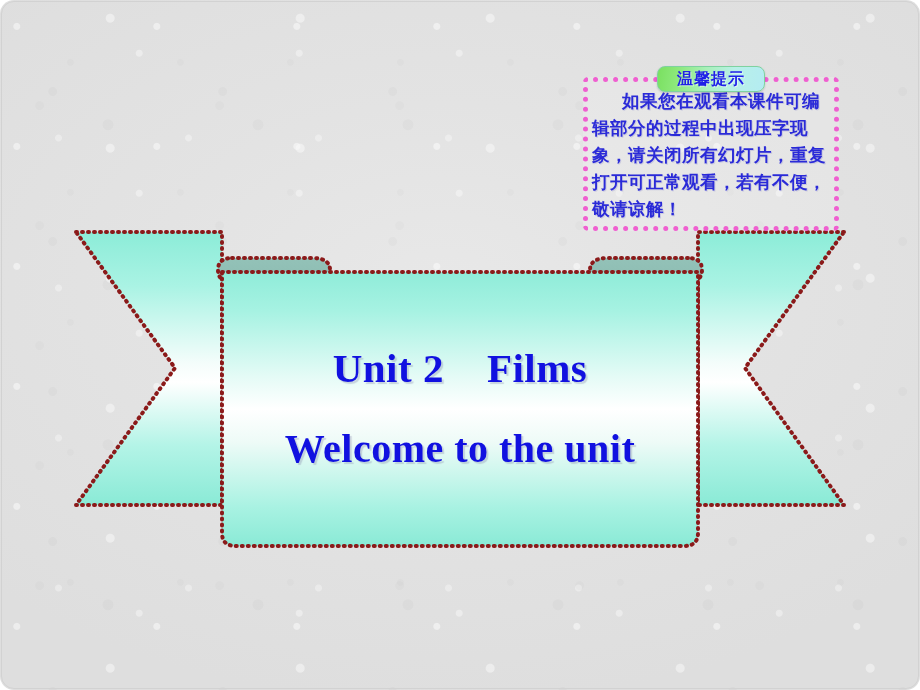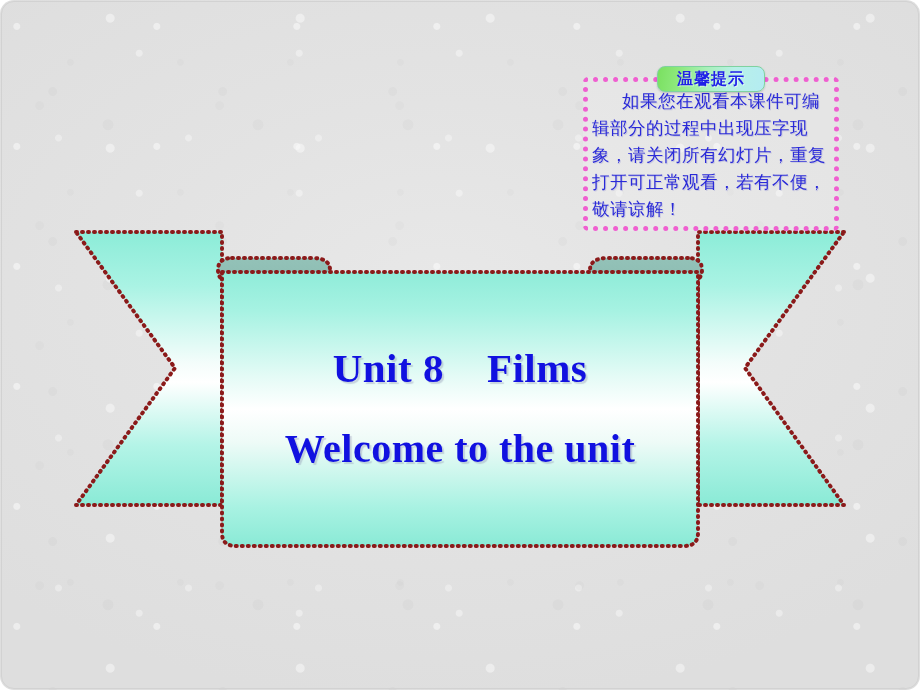--- a/index.html
+++ b/index.html
@@ -100,21 +100,21 @@
   }
   #tip-text {
     position: absolute;
     left: 592px;
     top: 88px;
     width: 240px;
     color: #2a2ad8;
     font-family: "DejaVu Sans", "Liberation Sans", sans-serif;
     font-size: 17.5px;
     line-height: 27px;
-    font-weight: 400;
+    font-weight: 700;
     text-indent: 30px;
     text-align: left;
     letter-spacing: 0.5px;
     text-shadow: 1px 1px 0 rgba(120,120,200,0.25);
   }
   #tip-badge {
     position: absolute;
     left: 657px;
     top: 66px;
     width: 106px;
@@ -170,21 +170,21 @@
 
     <path d="M 844,232 L 698,232 L 698,505 L 844,505 L 745,368 Z" fill="url(#wingGrad)" stroke="#8b1a1a" stroke-width="4" stroke-dasharray="1 5" stroke-linecap="round" stroke-linejoin="round"></path>
 
     <path d="M 232,258 L 312,258 Q 330,258 330,270 Q 330,282 312,282 L 232,282 Q 218,282 218,270 Q 218,258 232,258 Z" fill="url(#foldGrad)" stroke="#8b1a1a" stroke-width="4" stroke-dasharray="1 5" stroke-linecap="round" stroke-linejoin="round"></path>
 
     <path d="M 688,258 L 608,258 Q 590,258 590,270 Q 590,282 608,282 L 688,282 Q 702,282 702,270 Q 702,258 688,258 Z" fill="url(#foldGrad)" stroke="#8b1a1a" stroke-width="4" stroke-dasharray="1 5" stroke-linecap="round" stroke-linejoin="round"></path>
 
     <path d="M 222,272 L 698,272 L 698,533 Q 698,546 684,546 L 236,546 Q 222,546 222,533 Z" fill="url(#ribbonGrad)" stroke="#8b1a1a" stroke-width="4" stroke-dasharray="1 5" stroke-linecap="round" stroke-linejoin="round"></path>
   </svg>
 
-  <div class="title-layer" id="title-line1">Unit 8    Films</div>
+  <div class="title-layer" id="title-line1">Unit 2    Films</div>
 
   <div class="title-layer" id="title-line2">Welcome to the unit</div>
 
   <div id="tip-box"></div>
 
   <div id="tip-text">如果您在观看本课件可编辑部分的过程中出现压字现象，请关闭所有幻灯片，重复打开可正常观看，若有不便，敬请谅解！</div>
 
   <div id="tip-badge">
     <span id="tip-badge-label">温馨提示</span>
   </div>

